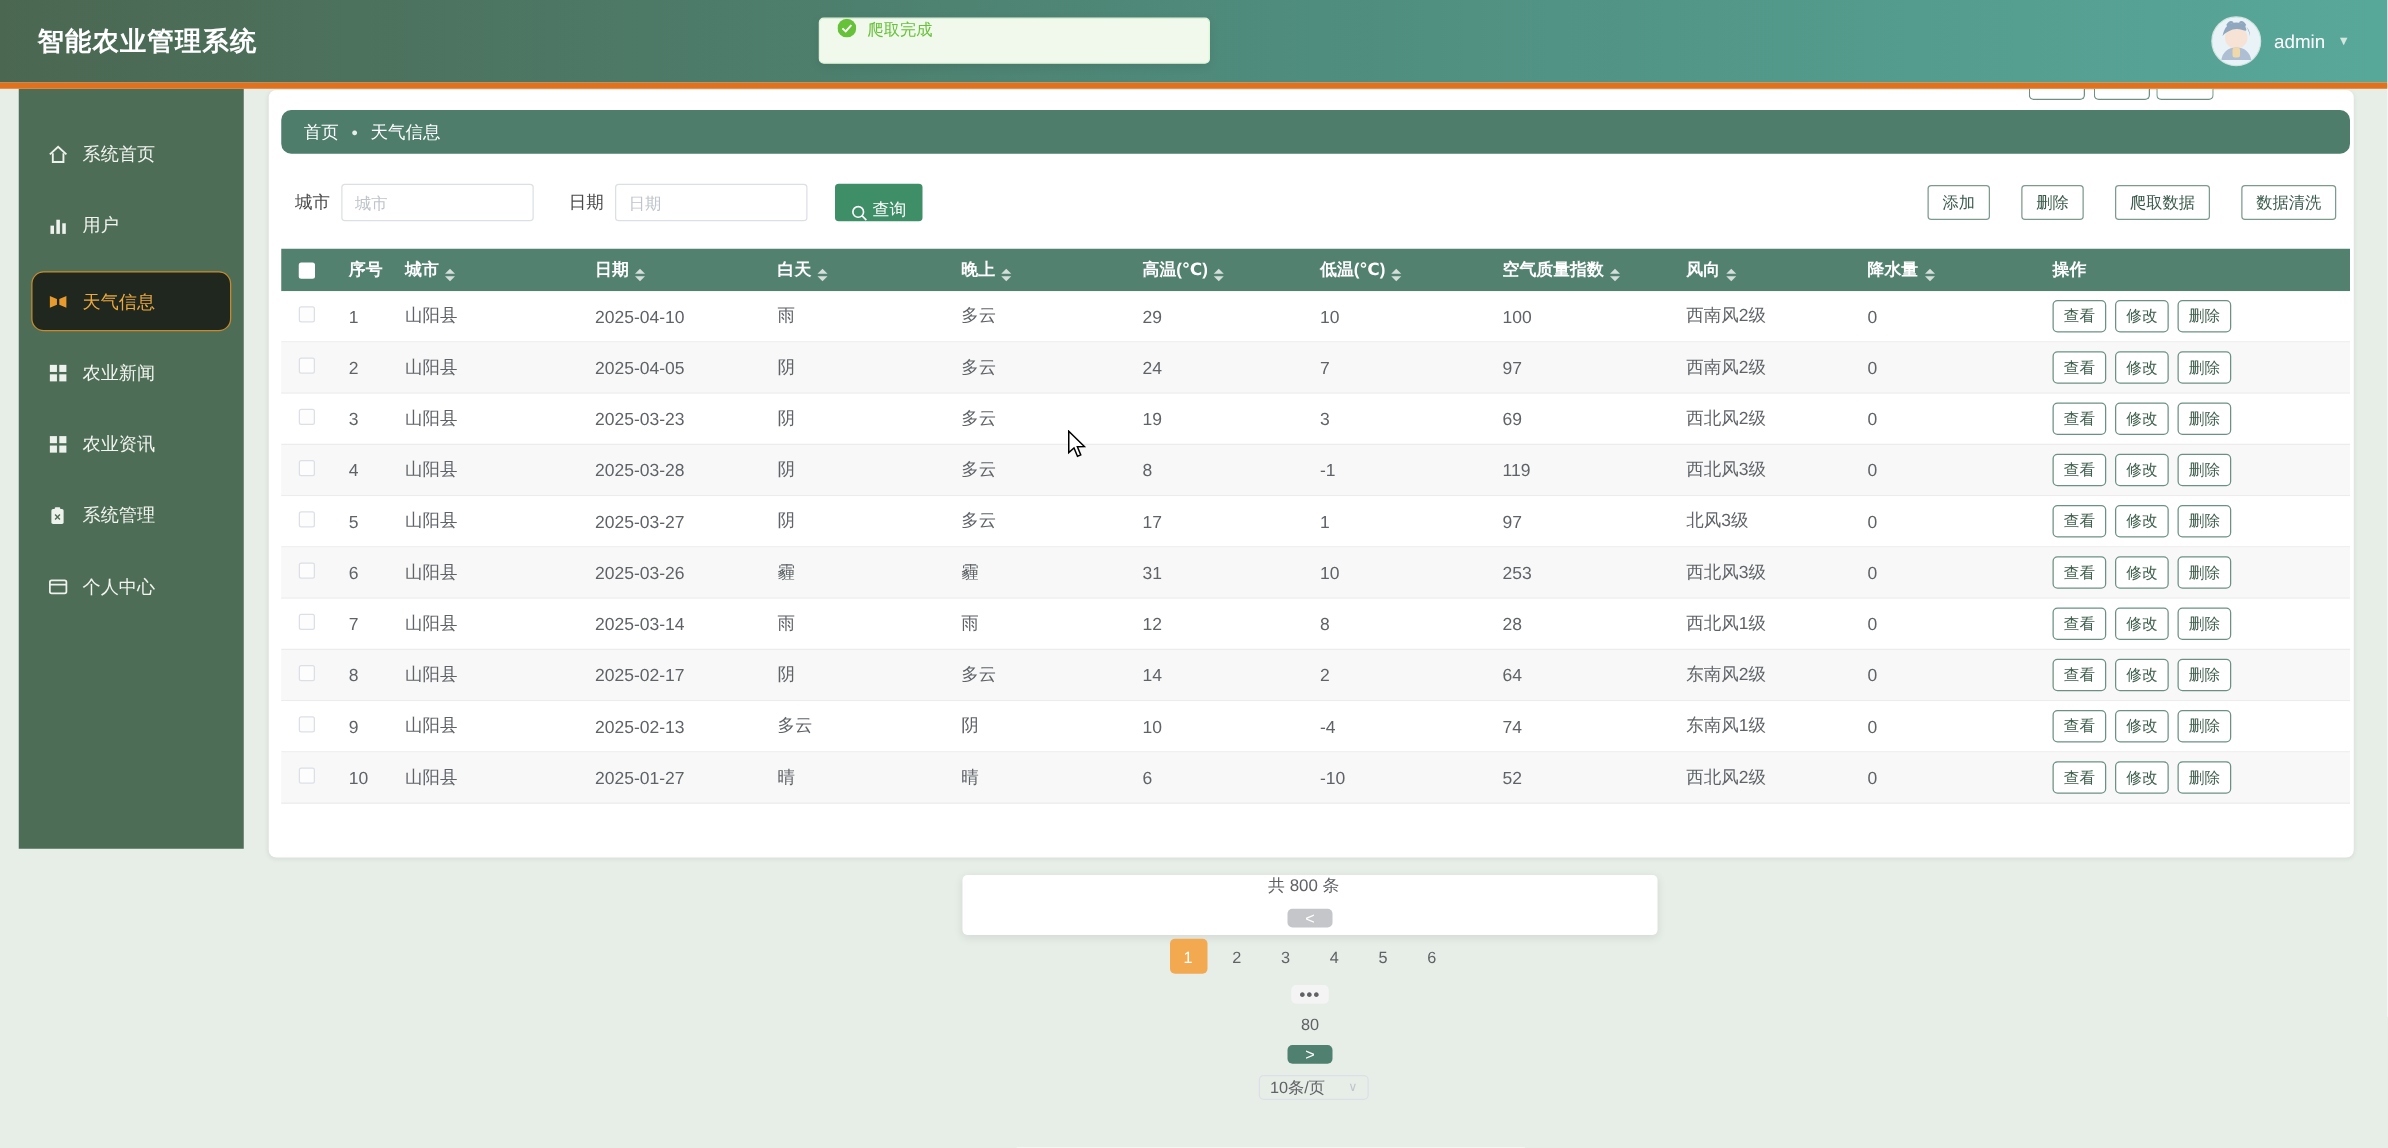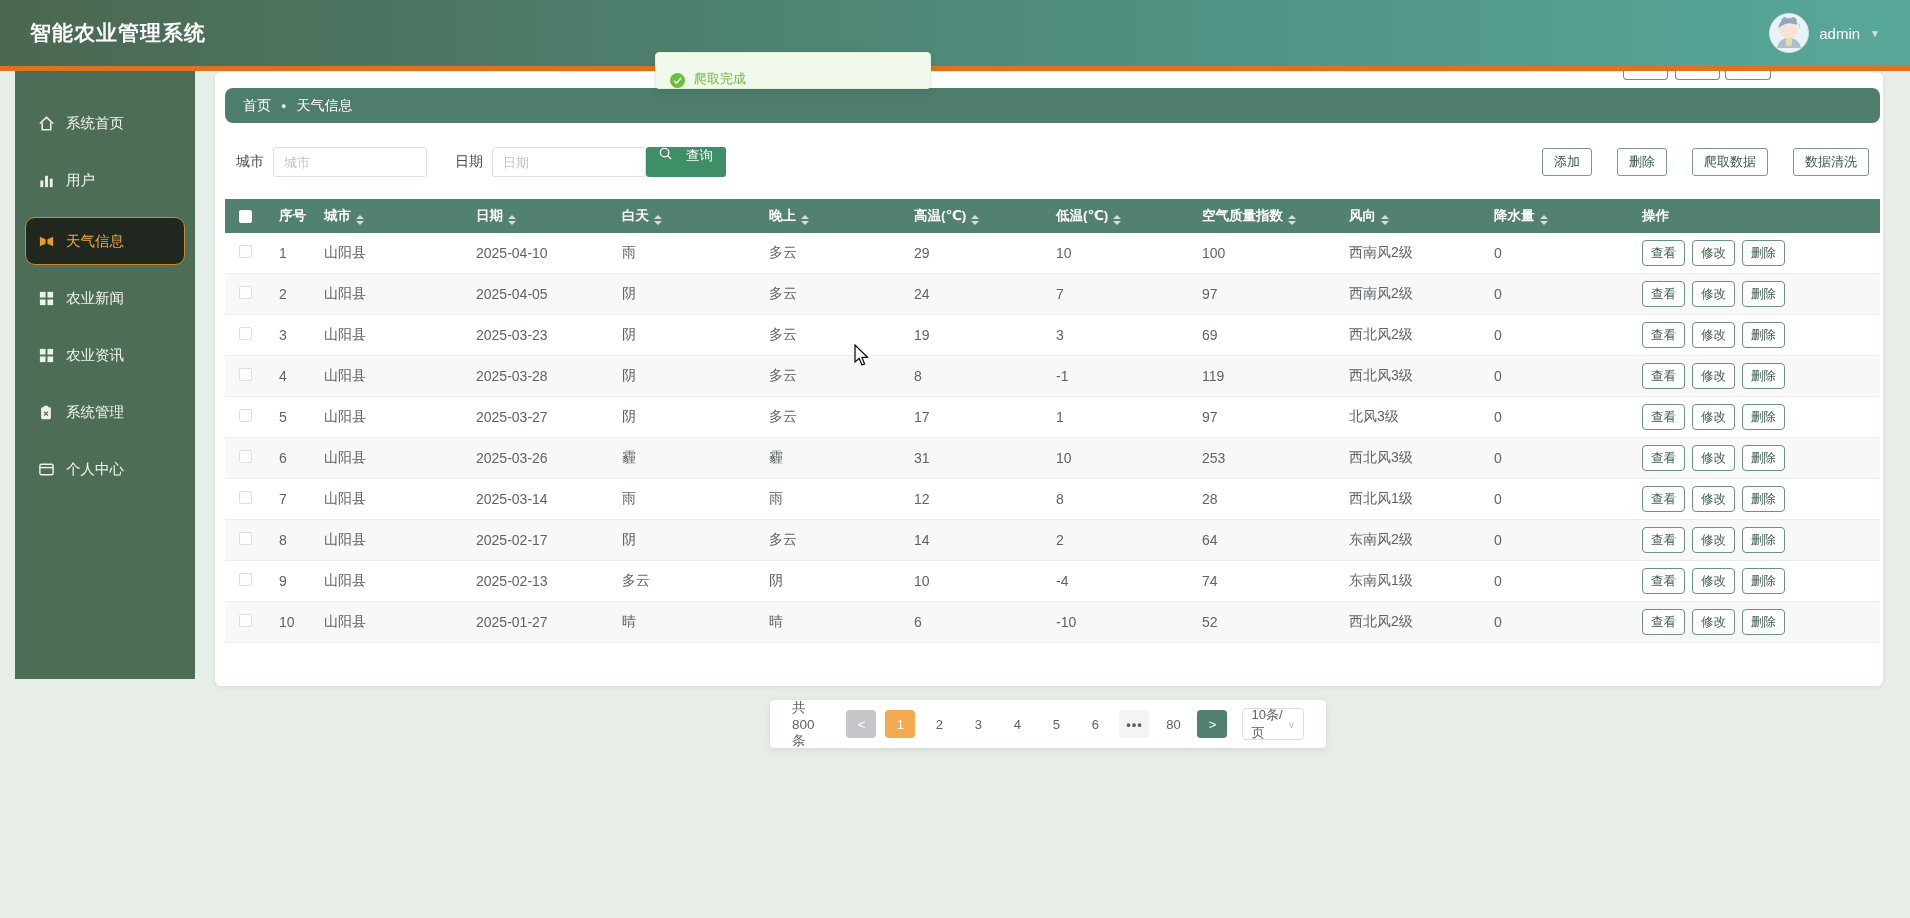--- a/index.html
+++ b/index.html
@@ -19,25 +19,24 @@
   .app-title{ color:#fff; font-size:21px; font-weight:bold; letter-spacing:1px; }
   .userbox{ display:flex; align-items:center; gap:10px; cursor:pointer; }
   .avatar{ width:40px; height:40px; border-radius:50%; overflow:hidden; background:#e8f1f5; border:1px solid #cfe3e0; }
   .username{ color:#fff; font-size:15px; }
   .user-caret{ color:#d5e6e0; font-size:10px; }
 
   .orange-bar{ position:absolute; left:0; top:66px; width:1910px; height:5px; background:#e2711d; z-index:31; }
 
   
   .toast{
-    position:absolute; left:655px; top:14px; width:276px; height:37px; z-index:40;
+    position:absolute; left:655px; top:14px; width:313px; height:37px; z-index:40;
     background:#f0f9eb; border:1px solid #e1f3d8; border-radius:4px;
-    display:flex; align-items:flex-end; padding:0 14px; gap:9px;
+    display:flex; align-items:flex-start; padding:0 14px; gap:9px;
     box-shadow:0 2px 8px rgba(0,0,0,.08);
-    margin-top:38px;
   }
   .toast-text{ color:#67c23a; font-size:13px; }
   .toast-icon{ width:15px; height:15px; display:inline-flex; }
 
   
   .sidebar{
     position:absolute; left:15px; top:71px; width:180px; height:608px;
     background:#4e6d56; z-index:20; padding-top:32px;
   }
   .side-item{
@@ -70,23 +69,23 @@
   }
   .f-label{ font-size:14px; color:#4a4a4a; margin-right:9px; }
   .f-input{
     width:154px; height:30px; border:1px solid #dcdfe6; border-radius:3px;
     padding:0 10px; font-size:13px; color:#606266; background:#fff; outline:none;
     font-family:inherit;
   }
   .f-input::placeholder{ color:#bfc4cc; }
   .gap28{ width:28px; }
   .search-btn{
-    margin-left:0; height:30px; padding:0 13px; background:#3e8e68; color:#fff;
+    margin-left:22px; height:30px; padding:0 13px; background:#3e8e68; color:#fff;
     border:none; border-radius:3px; font-size:13.5px; display:inline-flex;
-    align-items:flex-start; gap:14px; cursor:pointer; font-family:inherit;
+    align-items:flex-end; gap:4px; cursor:pointer; font-family:inherit;
   }
   .toolbar{ margin-left:auto; display:flex; gap:25px; }
   .tool-btn{
     height:28px; padding:0 11px; background:#fff; border:1px solid #7c9a8d;
     border-radius:3px; color:#3a5a4c; font-size:13px; cursor:pointer; font-family:inherit;
   }
 
   
   .table{ margin:22px 1px 0 1px; font-size:14px; }
   .thead{
@@ -124,21 +123,21 @@
   }
   .sliver.s1{ left:1623px; width:45px; }
   .sliver.s2{ left:1675px; width:45px; }
   .sliver.s3{ left:1725px; width:46px; }
 
   
   .pager{
     position:absolute; left:770px; top:700px; width:556px; height:48px;
     background:#fff; border-radius:4px; box-shadow:0 2px 8px rgba(0,0,0,.09);
     display:flex; align-items:center; padding:0 22px; gap:9px; z-index:10;
-    font-size:13.5px; color:#606266;
+    font-size:13.5px; color:#606266;flex-direction:column;
   }
   .pg-total{ margin-right:10px; }
   .pg-btn{
     min-width:30px; height:28px; border:none; border-radius:4px; font-size:13px;
     display:inline-flex; align-items:center; justify-content:center; cursor:pointer;
     background:transparent; color:#606266; font-family:inherit; padding:0 6px;
   }
   .pg-prev{ background:#c4c6c9; color:#fff; width:36px; }
   .pg-next{ background:#4f8070; color:#fff; width:36px; }
   .pg-num.active{ background:#f3a950; color:#fff; }

